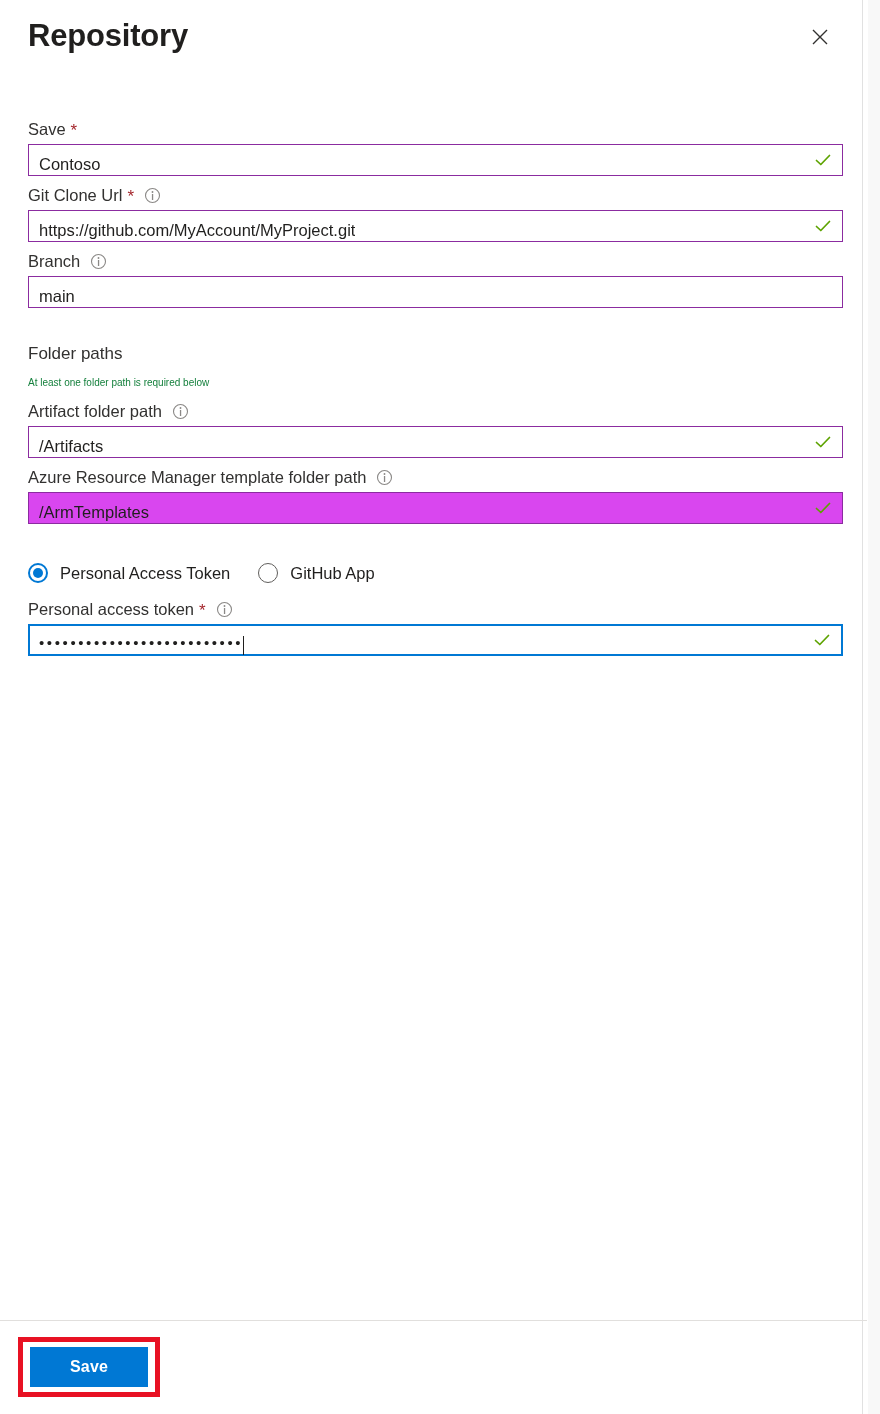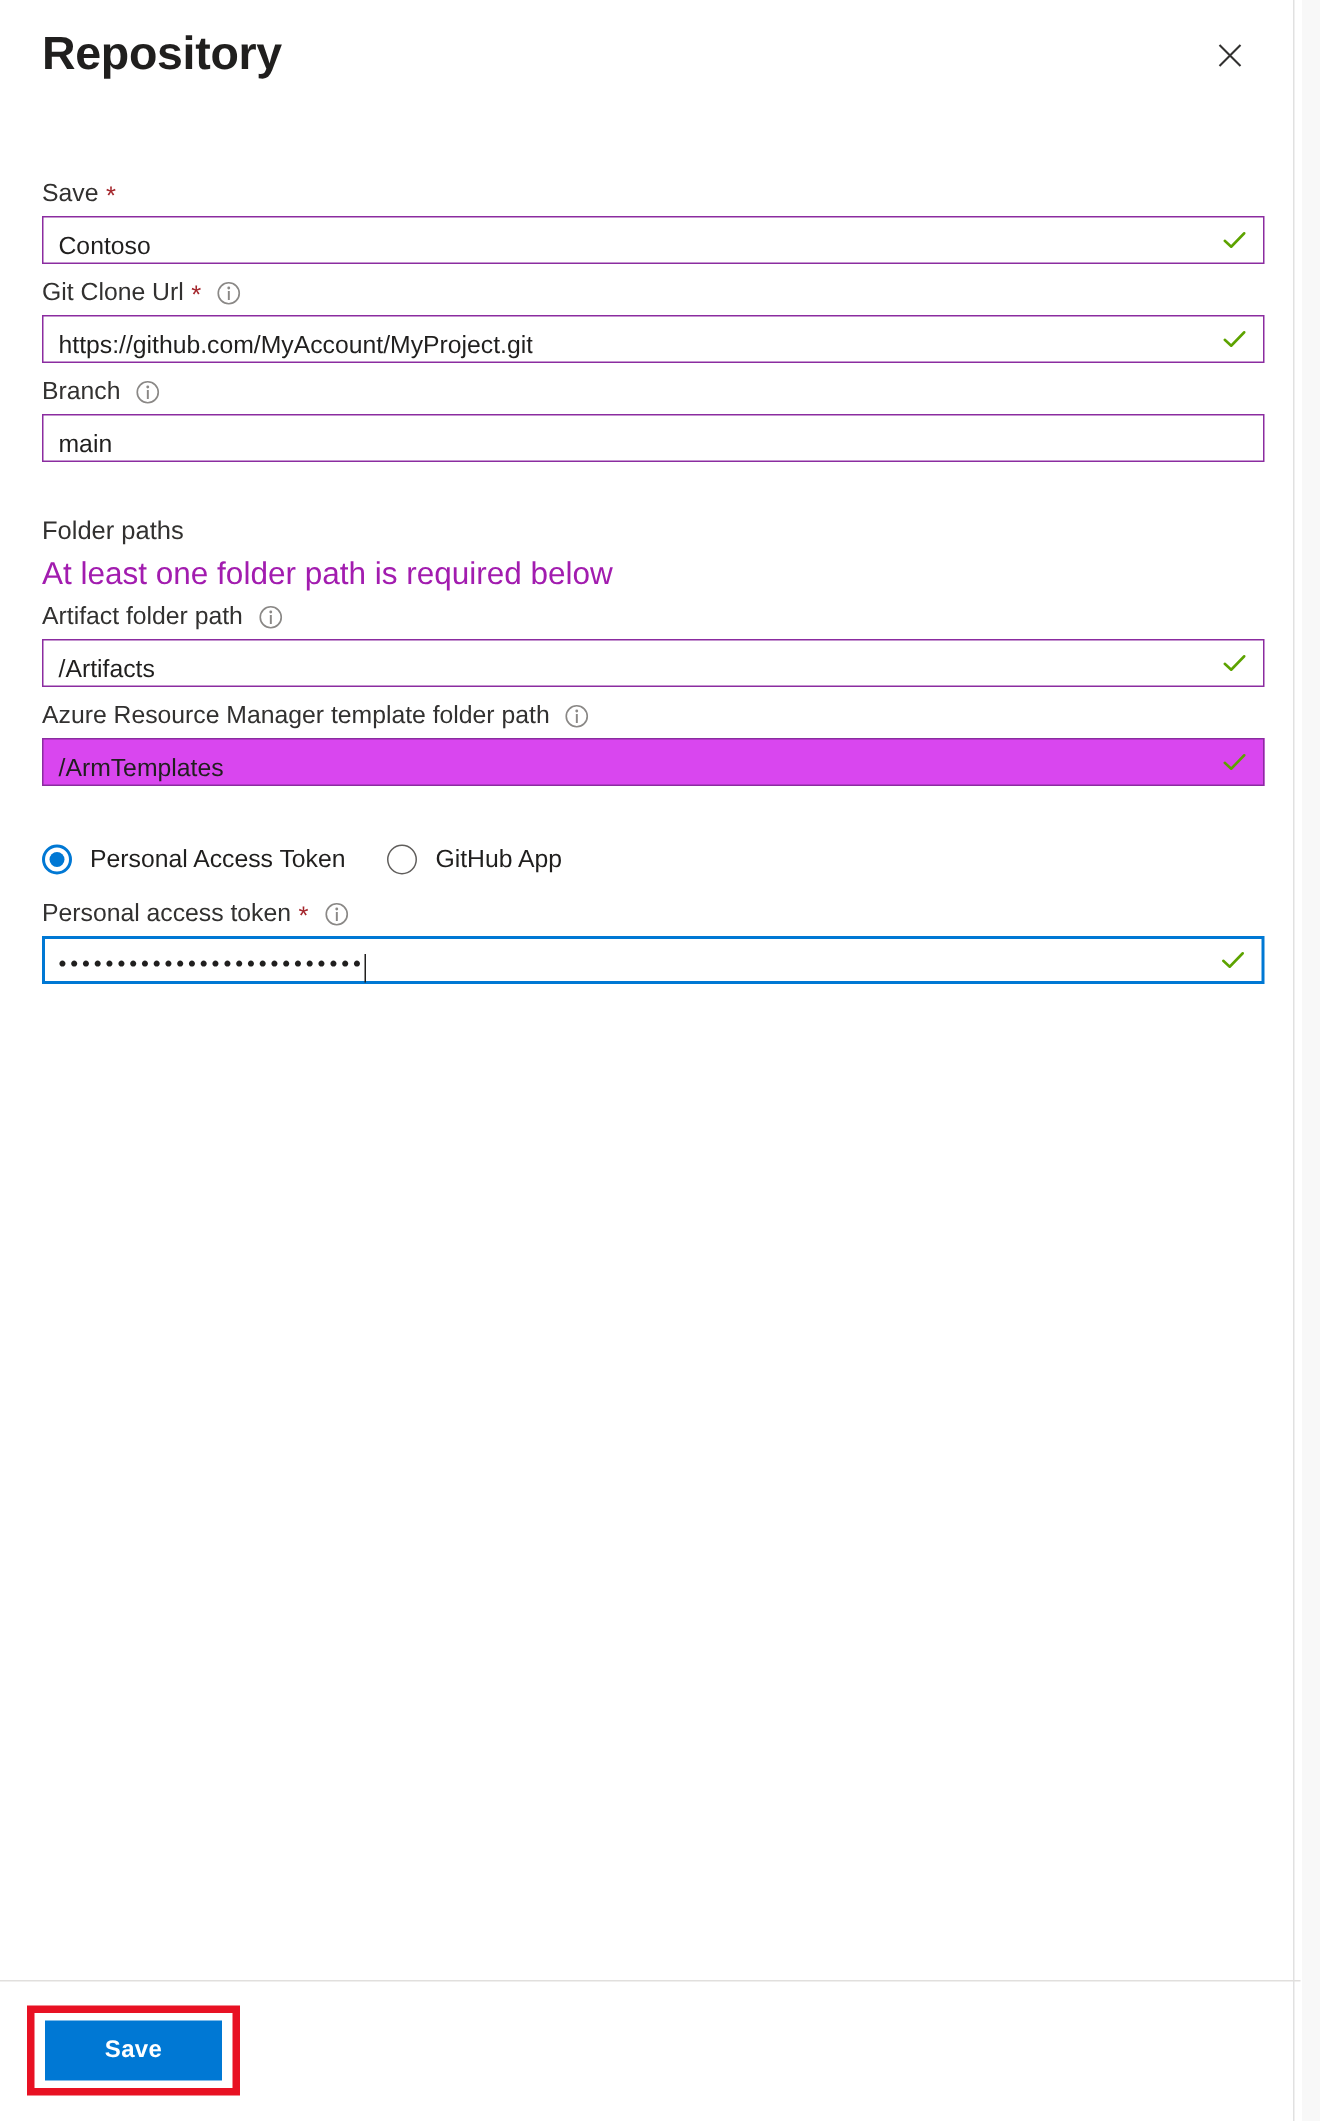--- a/index.html
+++ b/index.html
@@ -153,22 +153,22 @@
   .spacer-sm { height: 8px; }
   .spacer-md { height: 34px; }
 
   .section-heading {
     font-size: 17px;
     color: #323130;
     margin: 0 0 6px 28px;
     line-height: 24px;
   }
   .section-note {
-    font-size: 21px;
-    color: #a21caf;
+    font-size: 10px;
+    color: #15803d;
     margin: 0 0 6px 28px;
     line-height: 22px;
   }
 
   
   .radio-row {
     margin-left: 28px;
     display: flex;
     align-items: center;
     height: 30px;

